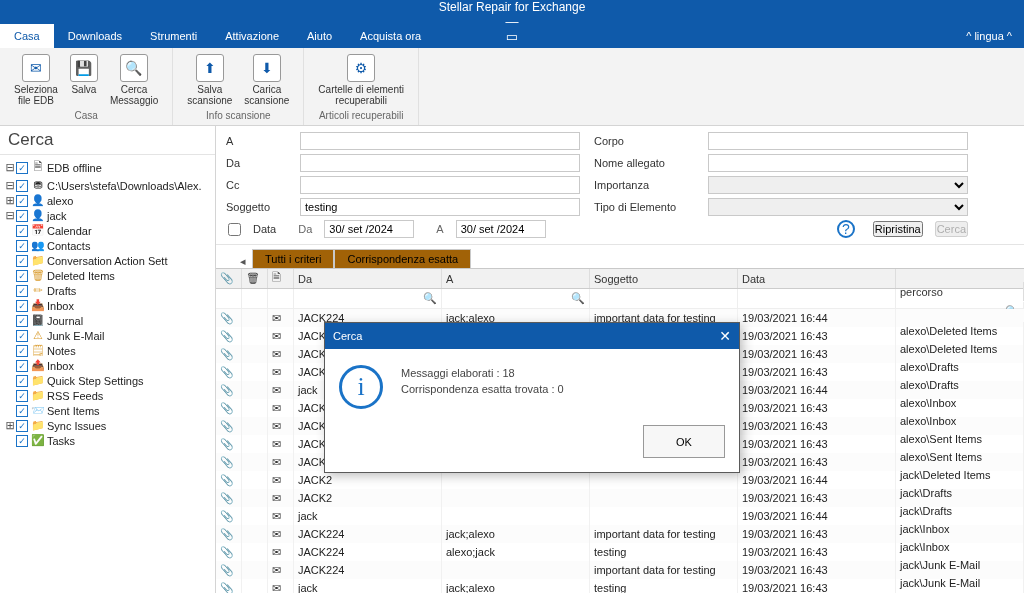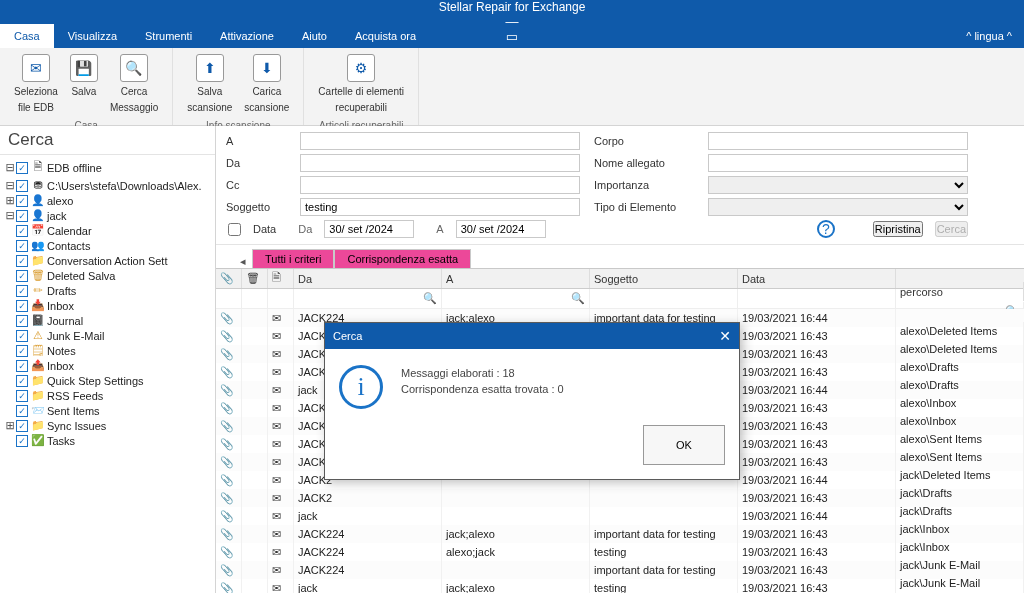--- a/index.html
+++ b/index.html
@@ -16,21 +16,21 @@
 .menubar .tab.active { background: #fff; color: #0f5aaa; }
 .menubar .spacer { flex: 1; }
 .menubar .lang { padding-right: 12px; }
 
 
 .ribbon { background: #f3f3f3; height: 78px; display: flex; border-bottom: 1px solid #d4d4d4; }
 .rgroup { padding: 4px 8px; display: flex; flex-direction: column; align-items: center; border-right: 1px solid #e0e0e0; }
 .rgroup .btns { display: flex; flex: 1; }
 .rbtn { display: flex; flex-direction: column; align-items: center; justify-content: flex-start; padding: 2px 6px; cursor: pointer; }
 .rbtn .ricon { width: 28px; height: 28px; border: 1px solid #999; border-radius: 3px; margin-bottom: 2px; background: #fff; display:flex; align-items:center; justify-content:center; color:#0f5aaa; font-size:14px;}
-.rbtn .rlbl { font-size: 10px; line-height: 16px; text-align: center; color: #333; }
+.rbtn .rlbl { font-size: 10px; line-height: 11px; text-align: center; color: #333; }
 .rgroup .glabel { font-size: 10px; color: #666; margin-top: 2px; }
 
 
 .main { display: flex; height: calc(593px - 24px - 24px - 78px); }
 .left { width: 216px; border-right: 1px solid #d4d4d4; background: #fff; display:flex; flex-direction:column;}
 .left .hdr { padding: 4px 8px; font-size: 17px; color: #444; border-bottom: 1px solid #e4e4e4;}
 .tree { flex:1; overflow: auto; padding: 2px 0; font-size: 11px; color: #222; }
 .tree .node { display: flex; align-items: center; padding: 1px 4px; white-space: nowrap; cursor: pointer; }
 .tree .exp { width: 12px; text-align: center; color: #555; }
 .tree .chk { width: 12px; height:12px; border:1px solid #1a73c7; margin-right:3px; display:inline-flex; align-items:center; justify-content:center; color:#1a73c7; font-size:9px;}
@@ -45,21 +45,21 @@
 .form label { color: #333; }
 .form input[type=text] { border: 1px solid #c9c9c9; height: 18px; padding: 0 4px; width:100%; }
 .form select { border: 1px solid #c9c9c9; height: 18px; width:100%; }
 .form .daterow { grid-column: 1 / span 4; display:flex; align-items:center; gap:12px; }
 .form .daterow .dlabel { color:#666; margin-left:10px; }
 .form .daterow input[type=checkbox]{ margin-left:2px;}
 .form .help { color:#1a73c7; font-size:14px; cursor:pointer; width:18px; height:18px; border:2px solid #1a73c7; border-radius:50%; display:inline-flex; align-items:center; justify-content:center; margin-right:auto;}
 
 
 .subtabs { height: 24px; display:flex; align-items:flex-end; padding-left: 24px; border-bottom:1px solid #c9c9c9; gap:0;}
-.subtab { border:1px solid #c9c9c9; border-bottom:none; padding:3px 12px; background:#ec4899; font-size:11px; cursor:pointer;}
+.subtab { border:1px solid #c9c9c9; border-bottom:none; padding:3px 12px; background:#a16207; font-size:11px; cursor:pointer;}
 
 
 .gridhdr { display:flex; background:#f1f1f1; border-bottom:1px solid #ccc; height:20px; align-items:center; color:#333;}
 .gridhdr .col { border-right:1px solid #ddd; height:100%; display:flex; align-items:center; padding:0 4px;}
 .gridfilter { display:flex; height:20px; align-items:center; border-bottom:1px solid #eee;}
 .gridfilter .col { border-right:1px solid #eee; height:100%; display:flex; align-items:center; justify-content:flex-end; padding:0 4px; color:#888;}
 .gridbody { flex:1; overflow:auto; }
 .row { display:flex; height:18px; align-items:center; color:#222;}
 .row:nth-child(odd){ background:#fcfcfc;}
 .row .col { border-right:1px solid #f1f1f1; height:100%; display:flex; align-items:center; padding:0 4px; overflow:hidden; white-space:nowrap;}
@@ -67,34 +67,34 @@
 .attach { color:#555;} .envicon{color:#333;}
 
 
 .modal { position:absolute; left:324px; top:322px; width:416px; background:#fff; border:1px solid #5a5a5a; box-shadow: 3px 3px 10px rgba(0,0,0,0.25);}
 .modal .mtitle { background:#0f5aaa; color:#fff; height:26px; display:flex; align-items:center; padding:0 8px; font-size:12px;}
 .modal .mtitle .mclose{ margin-left:auto; cursor:pointer; font-size:14px;}
 .modal .mbody { display:flex; padding:16px 14px 8px 14px; }
 .modal .micon { width:44px; height:44px; border:3px solid #1a73c7; border-radius:50%; color:#1a73c7; font-size:26px; display:flex; align-items:center; justify-content:center; margin-right:18px; font-family: Georgia, serif;}
 .modal .mtext { color:#444; line-height:16px; font-size:11px;}
 .modal .mfoot { display:flex; justify-content:flex-end; padding:8px 14px 14px;}
-.modal .mfoot button { width:82px; height:40px; border:1px solid #999; background:#f7f7f7; cursor:pointer;}
+.modal .mfoot button { width:82px; height:33px; border:1px solid #999; background:#f7f7f7; cursor:pointer;}
 </style>
 </head>
 <body>
 
 <div class="titlebar">
   <span class="title">Stellar Repair for Exchange</span>
   <span class="winbtn">—</span>
   <span class="winbtn">▭</span>
 </div>
 
 <div class="menubar">
   <div class="tab active">Casa</div>
-  <div class="tab">Visualizza</div>
+  <div class="tab">Downloads</div>
   <div class="tab">Strumenti</div>
   <div class="tab">Attivazione</div>
   <div class="tab">Aiuto</div>
   <div class="tab">Acquista ora</div>
   <div class="spacer"></div>
   <div class="lang">^ <span>lingua</span> ^</div>
 </div>
 
 <div class="ribbon">
   <div class="rgroup">
@@ -182,21 +182,21 @@
           <div class="node ind4">
             <span class="exp"></span>
             <span class="chk">✓</span>
             <span class="ficon" style="color:#d99a2b">📁</span>
             <span class="lbl">Conversation Action Sett</span>
           </div>
           <div class="node ind4">
             <span class="exp"></span>
             <span class="chk">✓</span>
             <span class="ficon" style="color:#d99a2b">🗑</span>
-            <span class="lbl">Deleted Salva</span>
+            <span class="lbl">Deleted Items</span>
           </div>
           <div class="node ind4">
             <span class="exp"></span>
             <span class="chk">✓</span>
             <span class="ficon" style="color:#d99a2b">✏</span>
             <span class="lbl">Drafts</span>
           </div>
           <div class="node ind4">
             <span class="exp"></span>
             <span class="chk">✓</span>
@@ -282,21 +282,21 @@
         <select></select>
       <div class="daterow">
         <input type="checkbox" style="">
           <label>Data</label>
         <span class="dlabel">Da</span>
         <input type="text" style="width: 90px;" value="30/ set /2024">
         <span class="dlabel">A</span>
         <input type="text" style="width: 90px;" value="30/ set /2024">
         <div style="flex:1"></div>
         <span class="help">?</span>
-        <button style="margin-left:26px">Ripristina</button>
+        <button style="margin-left:6px">Ripristina</button>
         <button disabled="">Cerca</button>
       </div>
     </div>
 
     <div class="subtabs">
       <span style="width:12px; font-size:11px; color:#555; cursor:pointer;">◂</span>
       <div class="subtab">Tutti i criteri</div>
       <div class="subtab">Corrispondenza esatta</div>
     </div>
 

